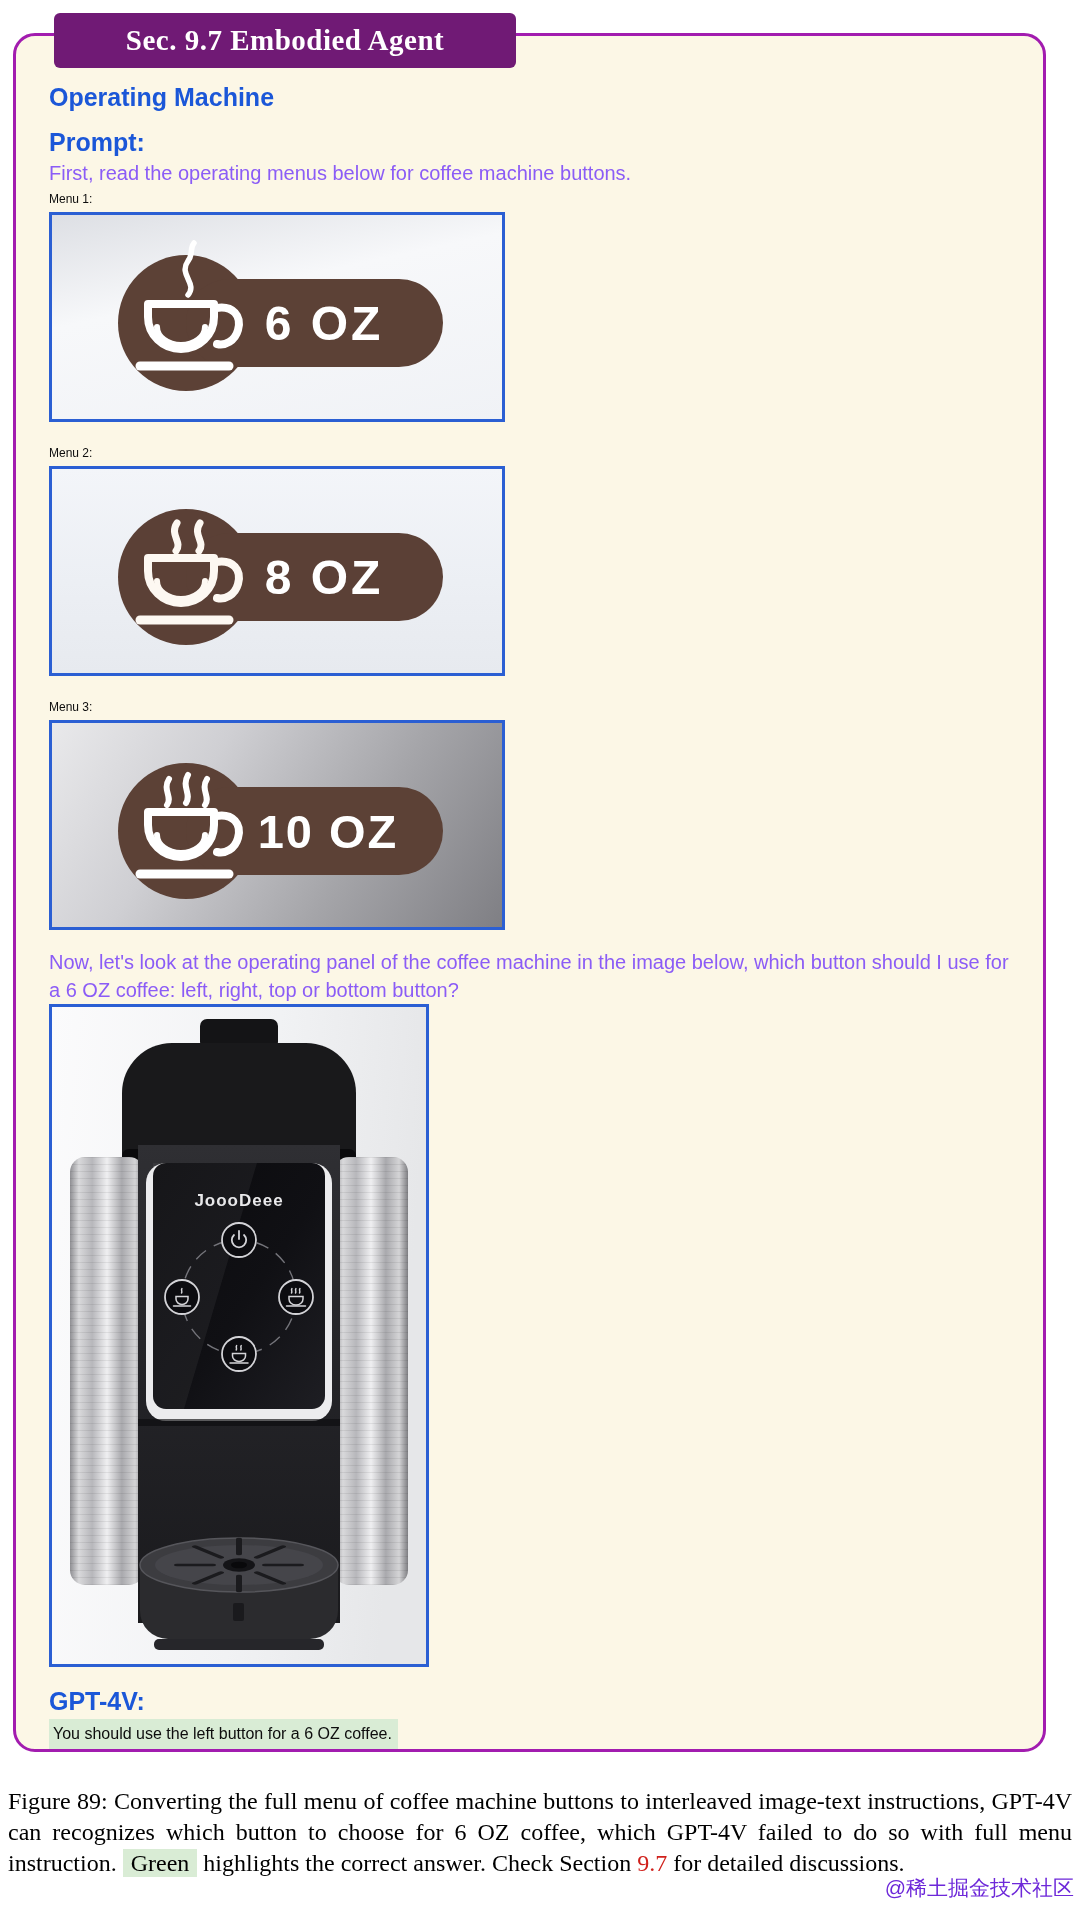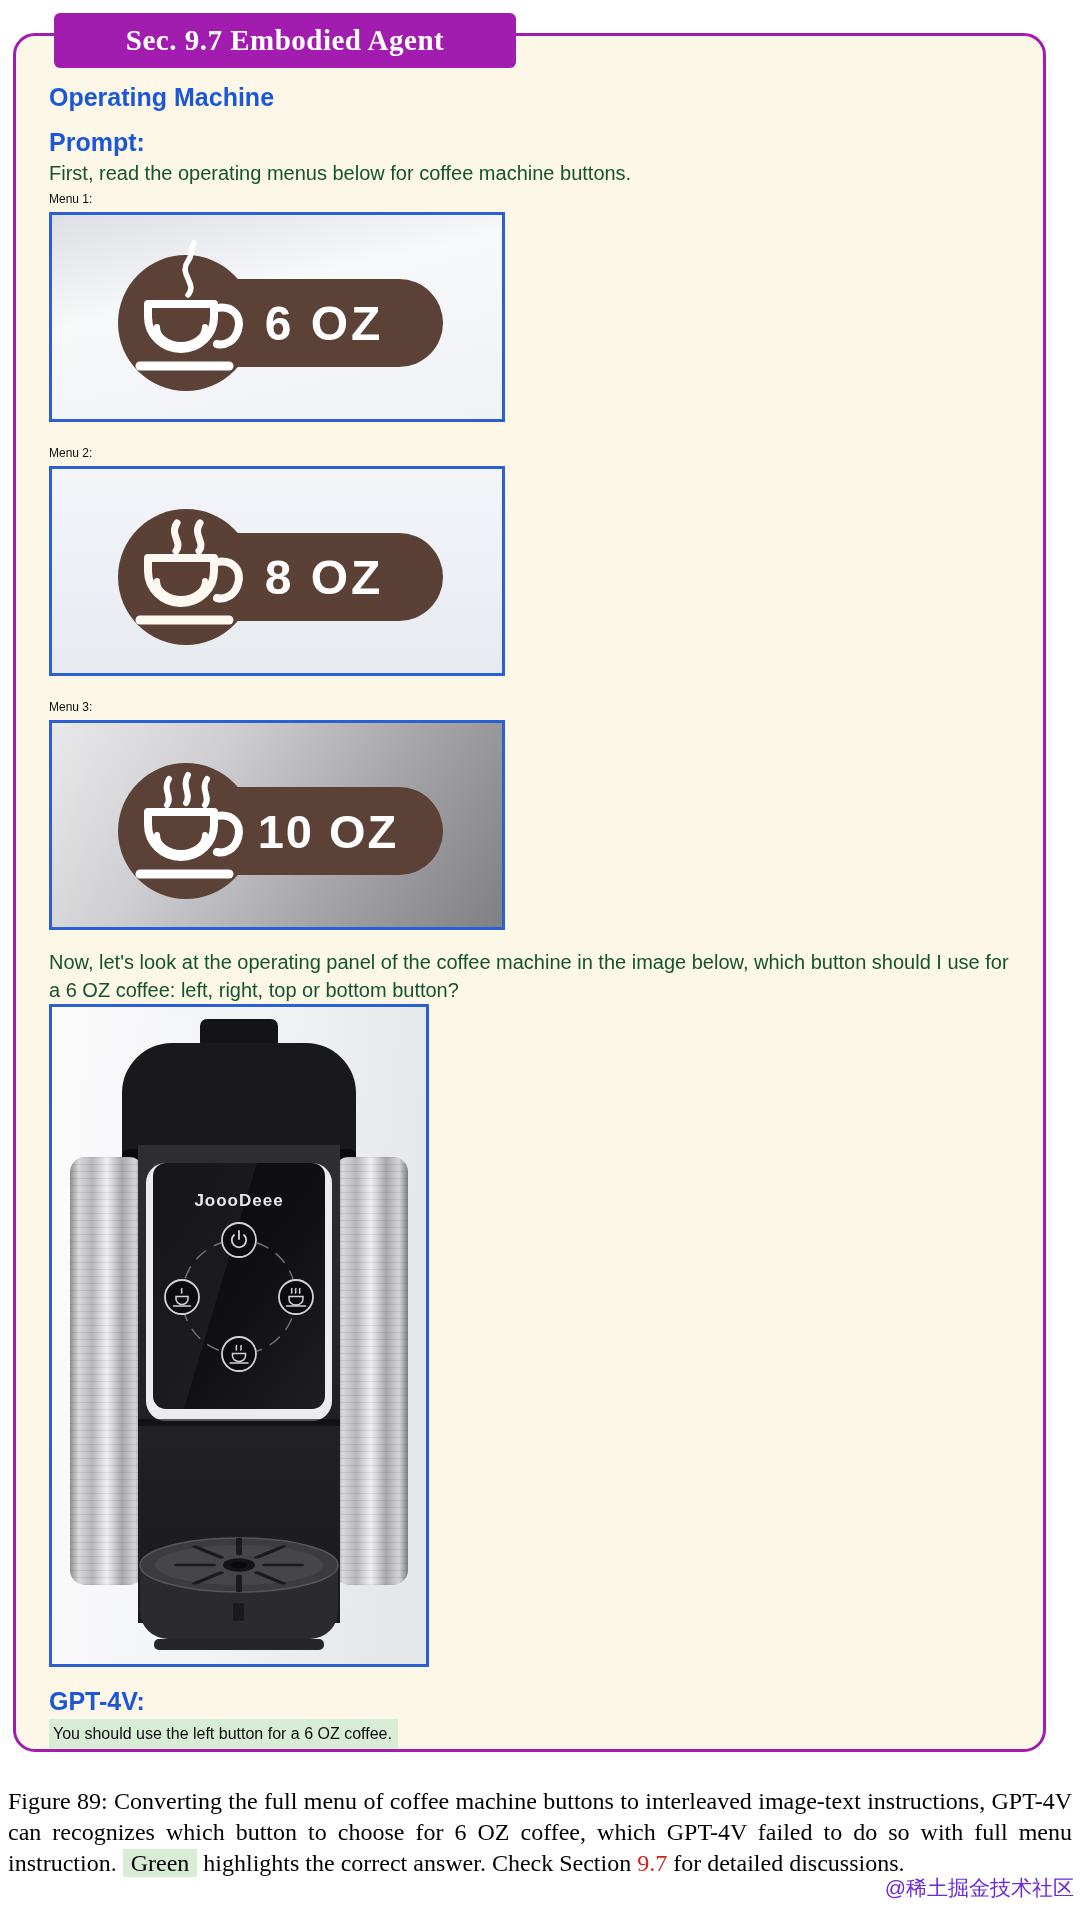--- a/index.html
+++ b/index.html
@@ -3,36 +3,36 @@
 <meta charset="utf-8">
 <style>
   * { margin:0; padding:0; box-sizing:border-box; }
   html,body { background:#ffffff; }
   body {
     width:1080px; height:1907px; position:relative; overflow:hidden;
     font-family:"Liberation Sans", sans-serif; color:#111;
   }
   .tag {
     position:absolute; left:54px; top:13px; width:462px; height:55px;
-    background:#a21caf; border-radius:6px; z-index:3;
+    background:#701a75; border-radius:6px; z-index:3;
     display:flex; align-items:center; justify-content:center;
   }
   .tag span {
     font-family:"Liberation Serif", serif; font-weight:bold;
     font-size:29px; color:#ffffff; letter-spacing:0.5px;
   }
   .card {
     position:absolute; left:13px; top:33px; width:1033px; height:1719px;
     background:#fcf7e6; border:3px solid #a21caf; border-radius:22px;
     z-index:1;
   }
   .card-content { padding:48px 30px 0 33px; }
   .h-blue { color:#1b57d8; font-weight:bold; font-size:25px; line-height:1.1; }
   .prompt-label { margin-top:17px; }
-  .body-text { font-size:20px; line-height:26px; color:#14532d; }
+  .body-text { font-size:20px; line-height:26px; color:#8b5cf6; }
   .intro { margin-top:4px; }
   .menu-label { font-size:12px; line-height:26px; color:#0d0d0d; }
   .menu-label.later { margin-top:18px; }
   .menu-img {
     width:456px; height:210px; border:3px solid #2b5fd3; margin-top:0px;
     overflow:hidden;
   }
   .m1 { background:linear-gradient(168deg,#dddfe4 0%,#f7f8fa 38%,#f0f2f6 100%); }
   .m2 { background:linear-gradient(180deg,#f3f5f9 0%,#eceff4 55%,#e7eaef 100%); }
   .m3 { background:linear-gradient(122deg,#e9e9eb 0%,#cfcfd3 32%,#a5a5a9 66%,#7f7f84 100%); }

